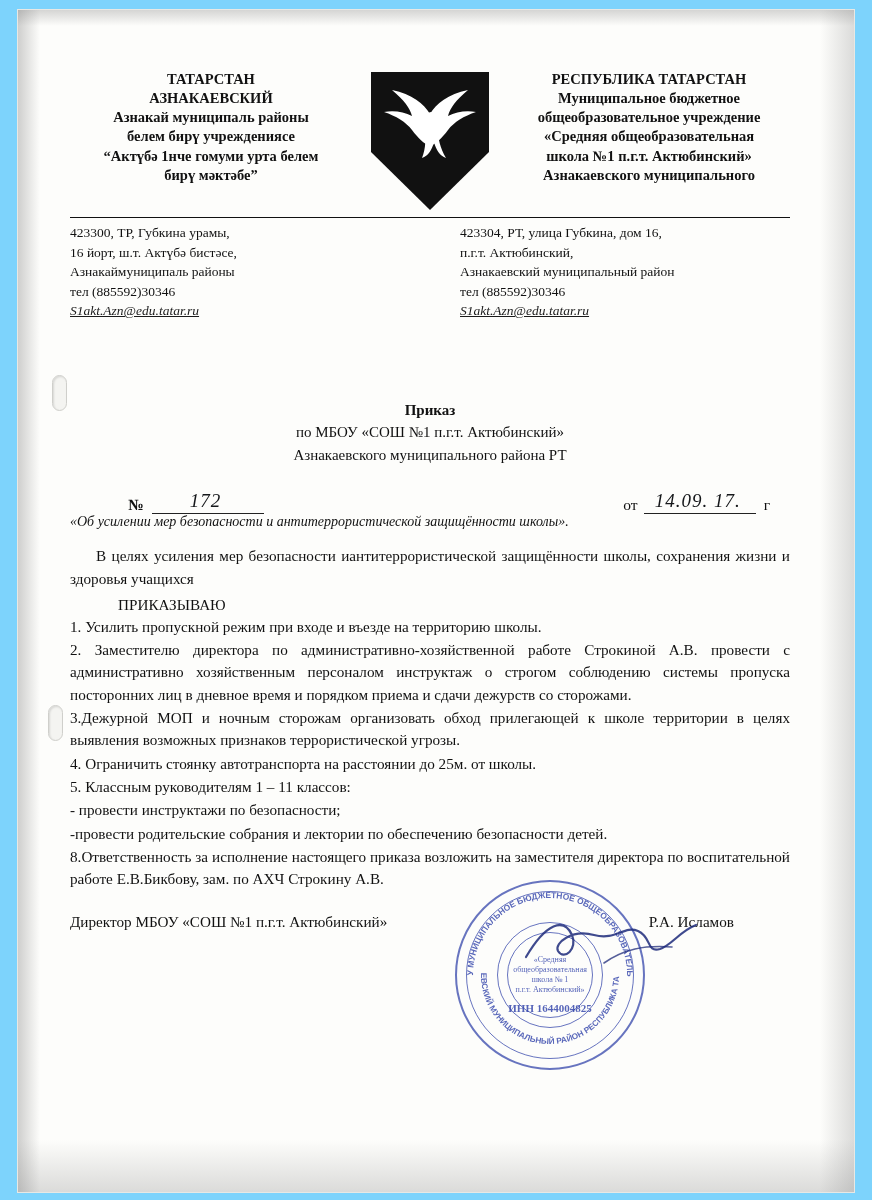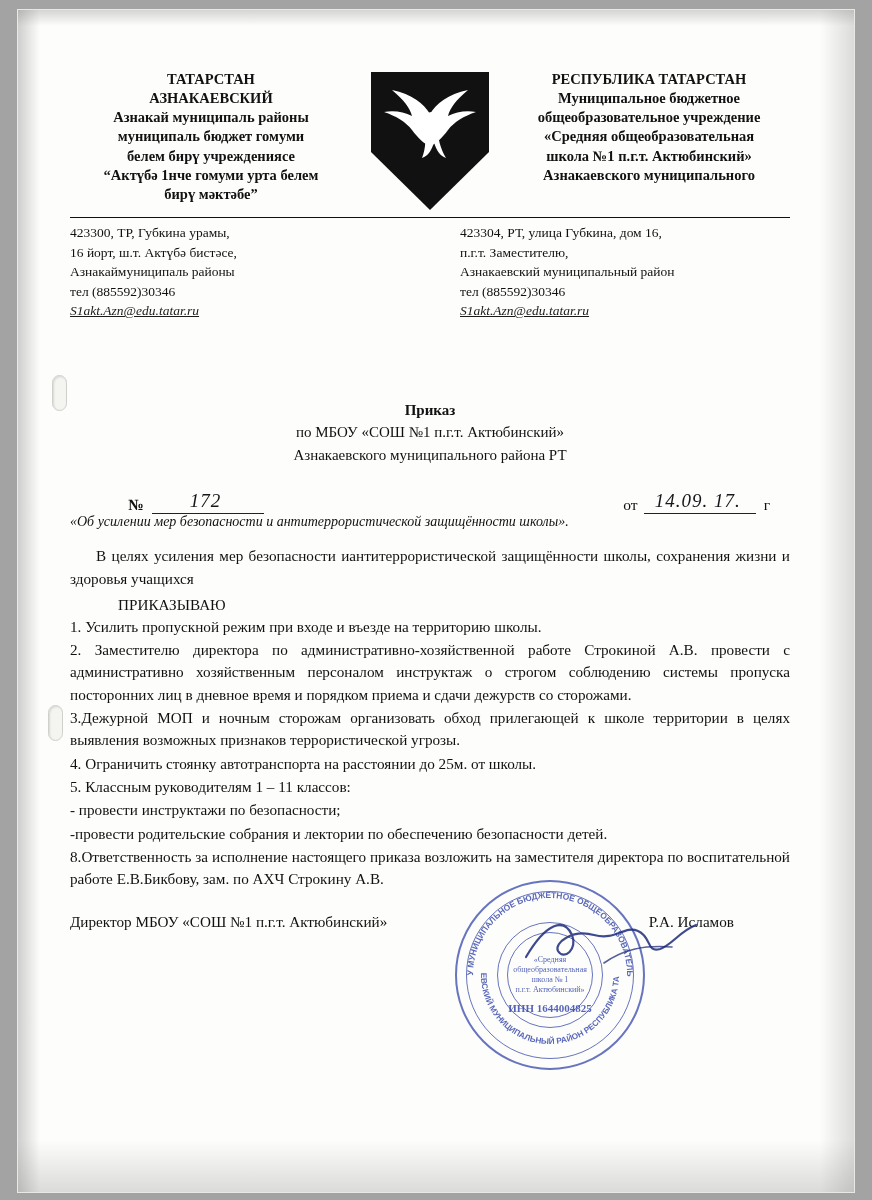--- a/index.html
+++ b/index.html
@@ -7,21 +7,21 @@
     padding: 0;
     background: #8a8a8a;
   }
   body {
     font-family: "Liberation Serif", serif;
   }
   .page {
     position: relative;
     width: 872px;
     height: 1200px;
-    background: #a3a3a3;
+    background: #7dd3fc;
     overflow: hidden;
   }
   
   .paper {
     position: absolute;
     left: 18px;
     top: 10px;
     width: 836px;
     height: 1182px;
     background: #fdfdfb;
@@ -272,21 +272,20 @@
   <div class="hole h1"></div>
   <div class="hole h2"></div>
 
   <div class="content">
 
     <div class="letterhead">
       <div class="lh-col lh-left">
         <span class="line">ТАТАРСТАН</span>
         <span class="line">АЗНАКАЕВСКИЙ</span>
         <span class="line">Азнакай муниципаль районы</span>
-        <span class="line">муниципаль бюджет гомуми</span>
         <span class="line">белем бирү учреждениясе</span>
         <span class="line">“Актүбә  1нче гомуми урта белем</span>
         <span class="line">бирү мәктәбе”</span>
       </div>
 
       <div class="emblem">
         <div class="shield"></div>
         <svg class="bird" width="104" height="80" viewBox="0 0 104 80">
           <g fill="#ffffff">
             <path d="M52 28 C46 18 34 8 14 4 C26 14 32 22 34 30 C26 26 16 24 6 26 C18 30 28 36 34 44 C40 52 46 58 52 60 Z"></path>
@@ -312,21 +311,21 @@
     <div class="addresses">
       <div class="addr-col left">
         <div>423300, ТР, Губкина урамы,</div>
         <div>16 йорт, ш.т. Актүбә бистәсе,</div>
         <div>Азнакаймуниципаль районы</div>
         <div>тел (885592)30346</div>
         <div class="email">S1akt.Azn@edu.tatar.ru</div>
       </div>
       <div class="addr-col right">
         <div>423304, РТ, улица Губкина, дом 16,</div>
-        <div>п.г.т. Заместителю,</div>
+        <div>п.г.т. Актюбинский,</div>
         <div>Азнакаевский муниципальный район</div>
         <div>тел (885592)30346</div>
         <div class="email">S1akt.Azn@edu.tatar.ru</div>
       </div>
     </div>
 
     <div class="order-head">
       <div class="bold">Приказ</div>
       <div>по МБОУ «СОШ №1 п.г.т. Актюбинский»</div>
       <div>Азнакаевского муниципального района РТ</div>

